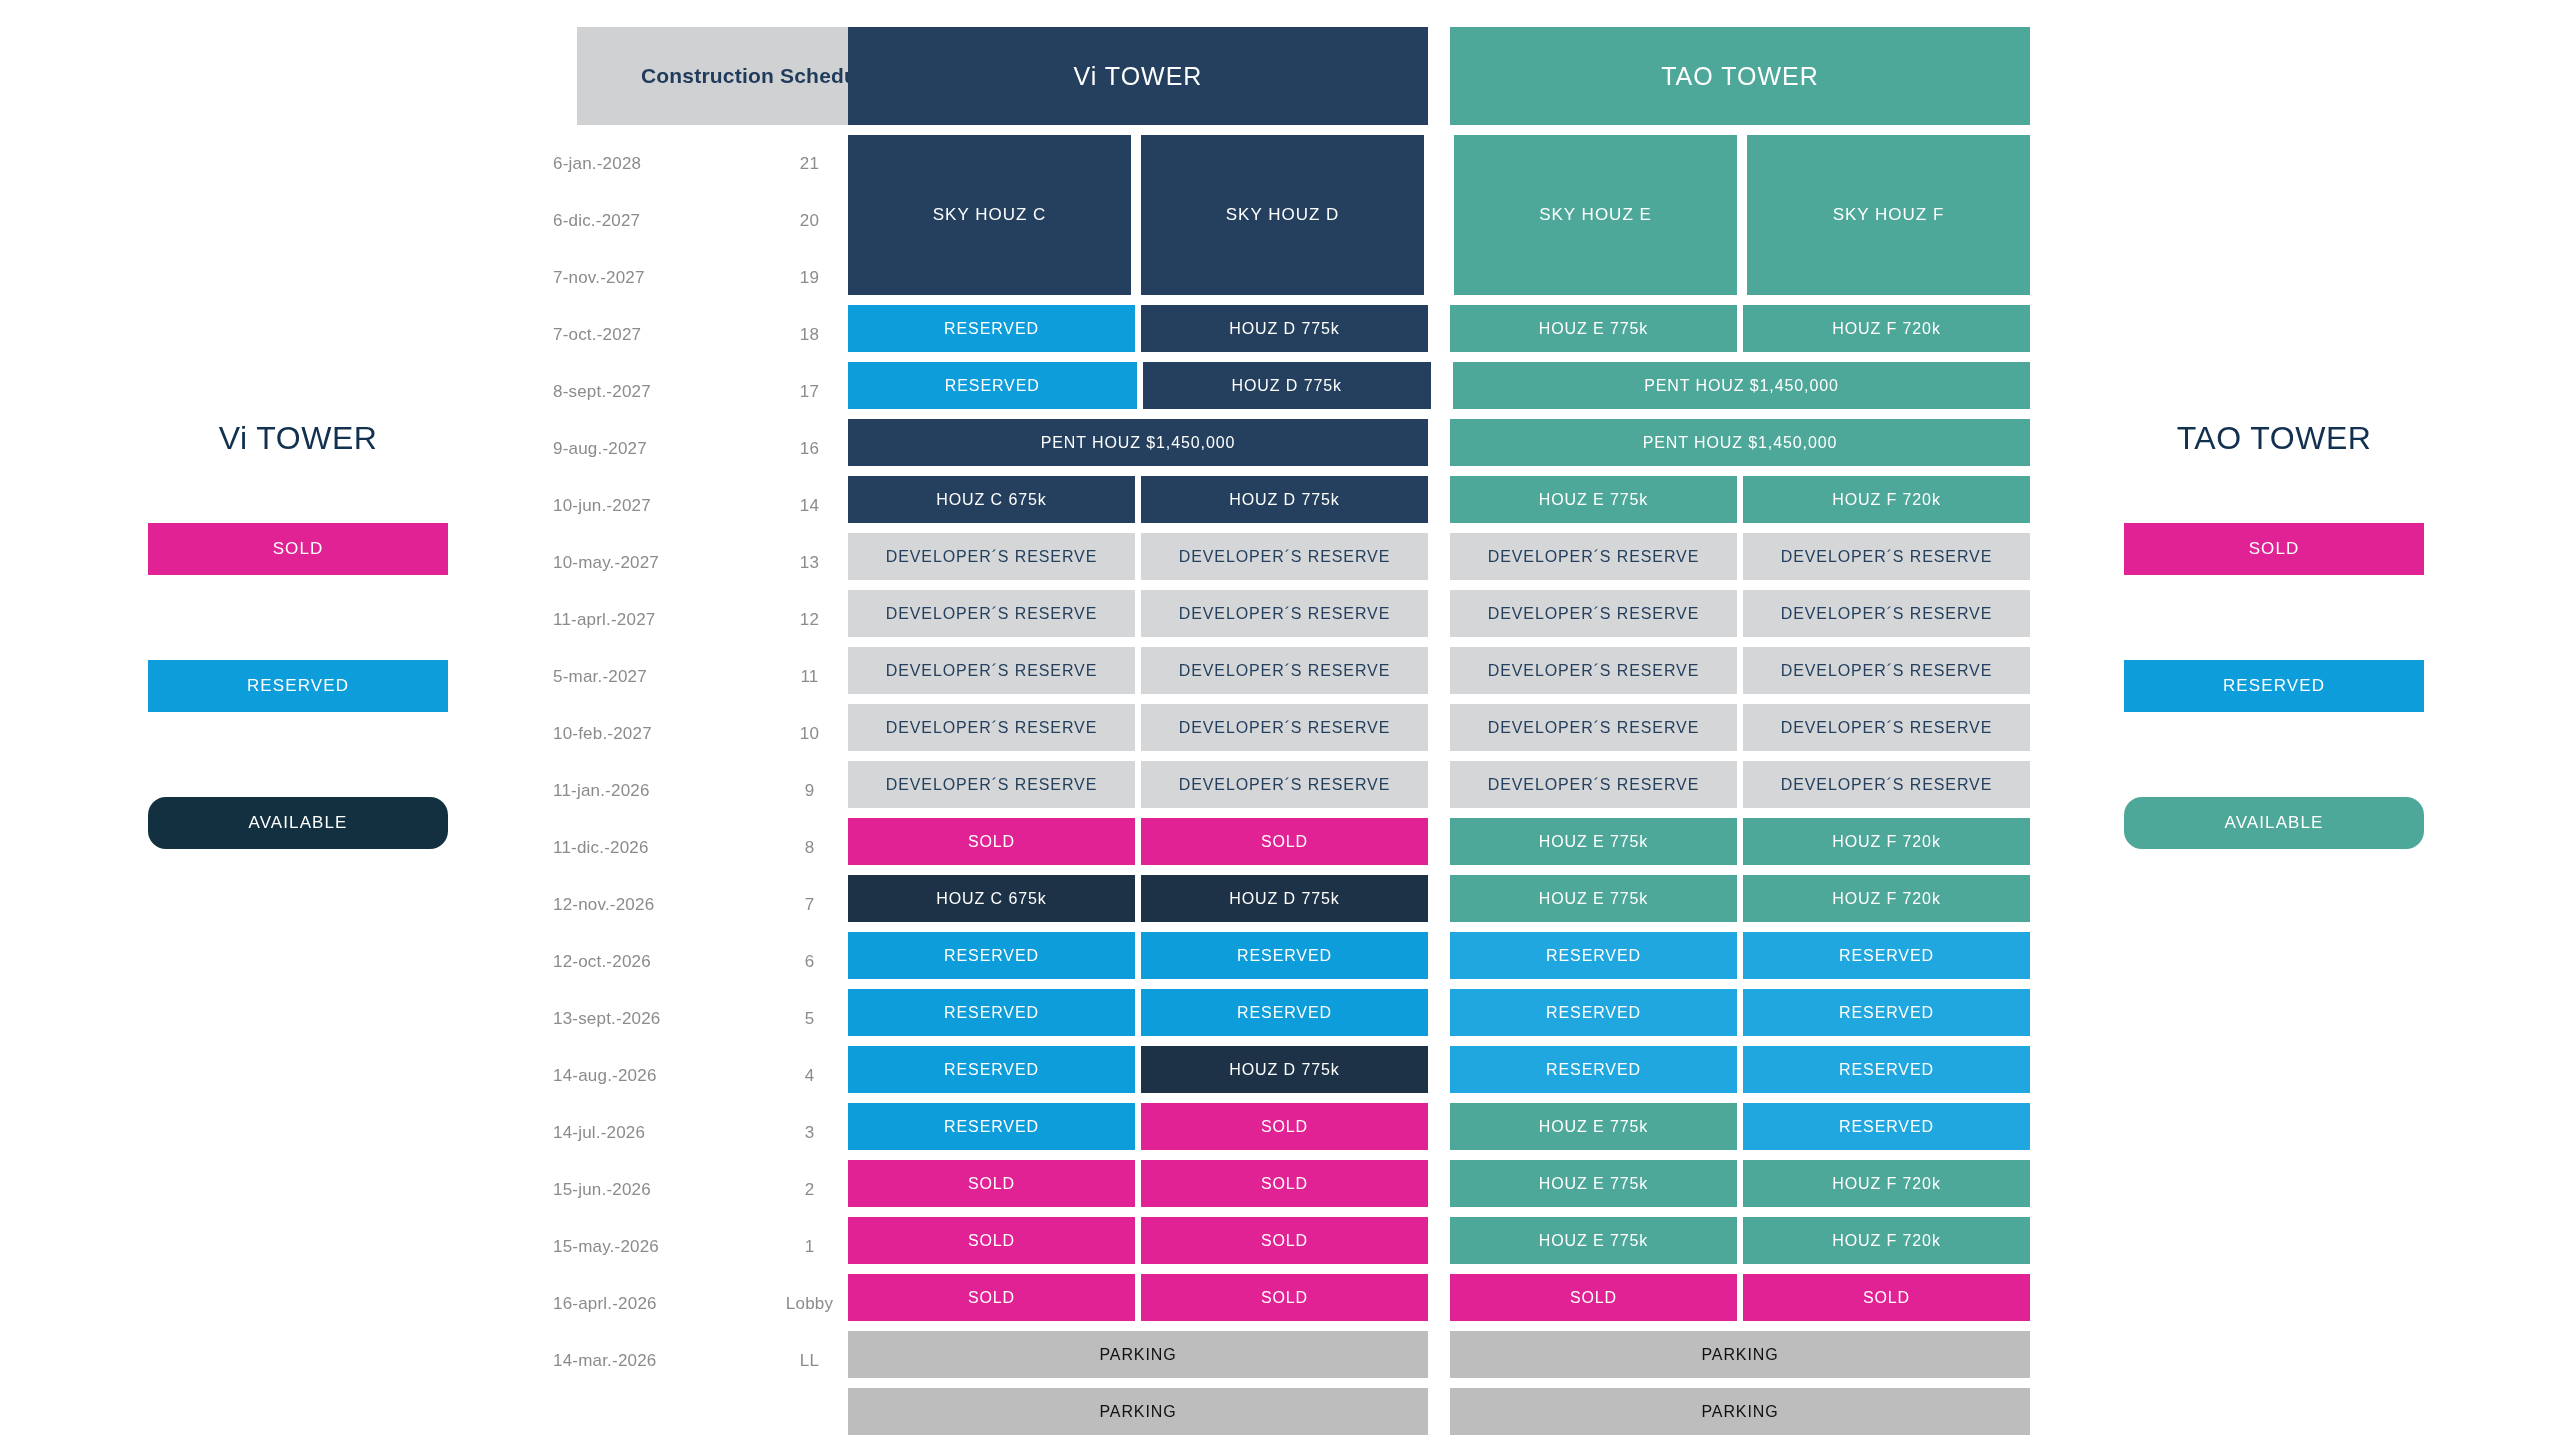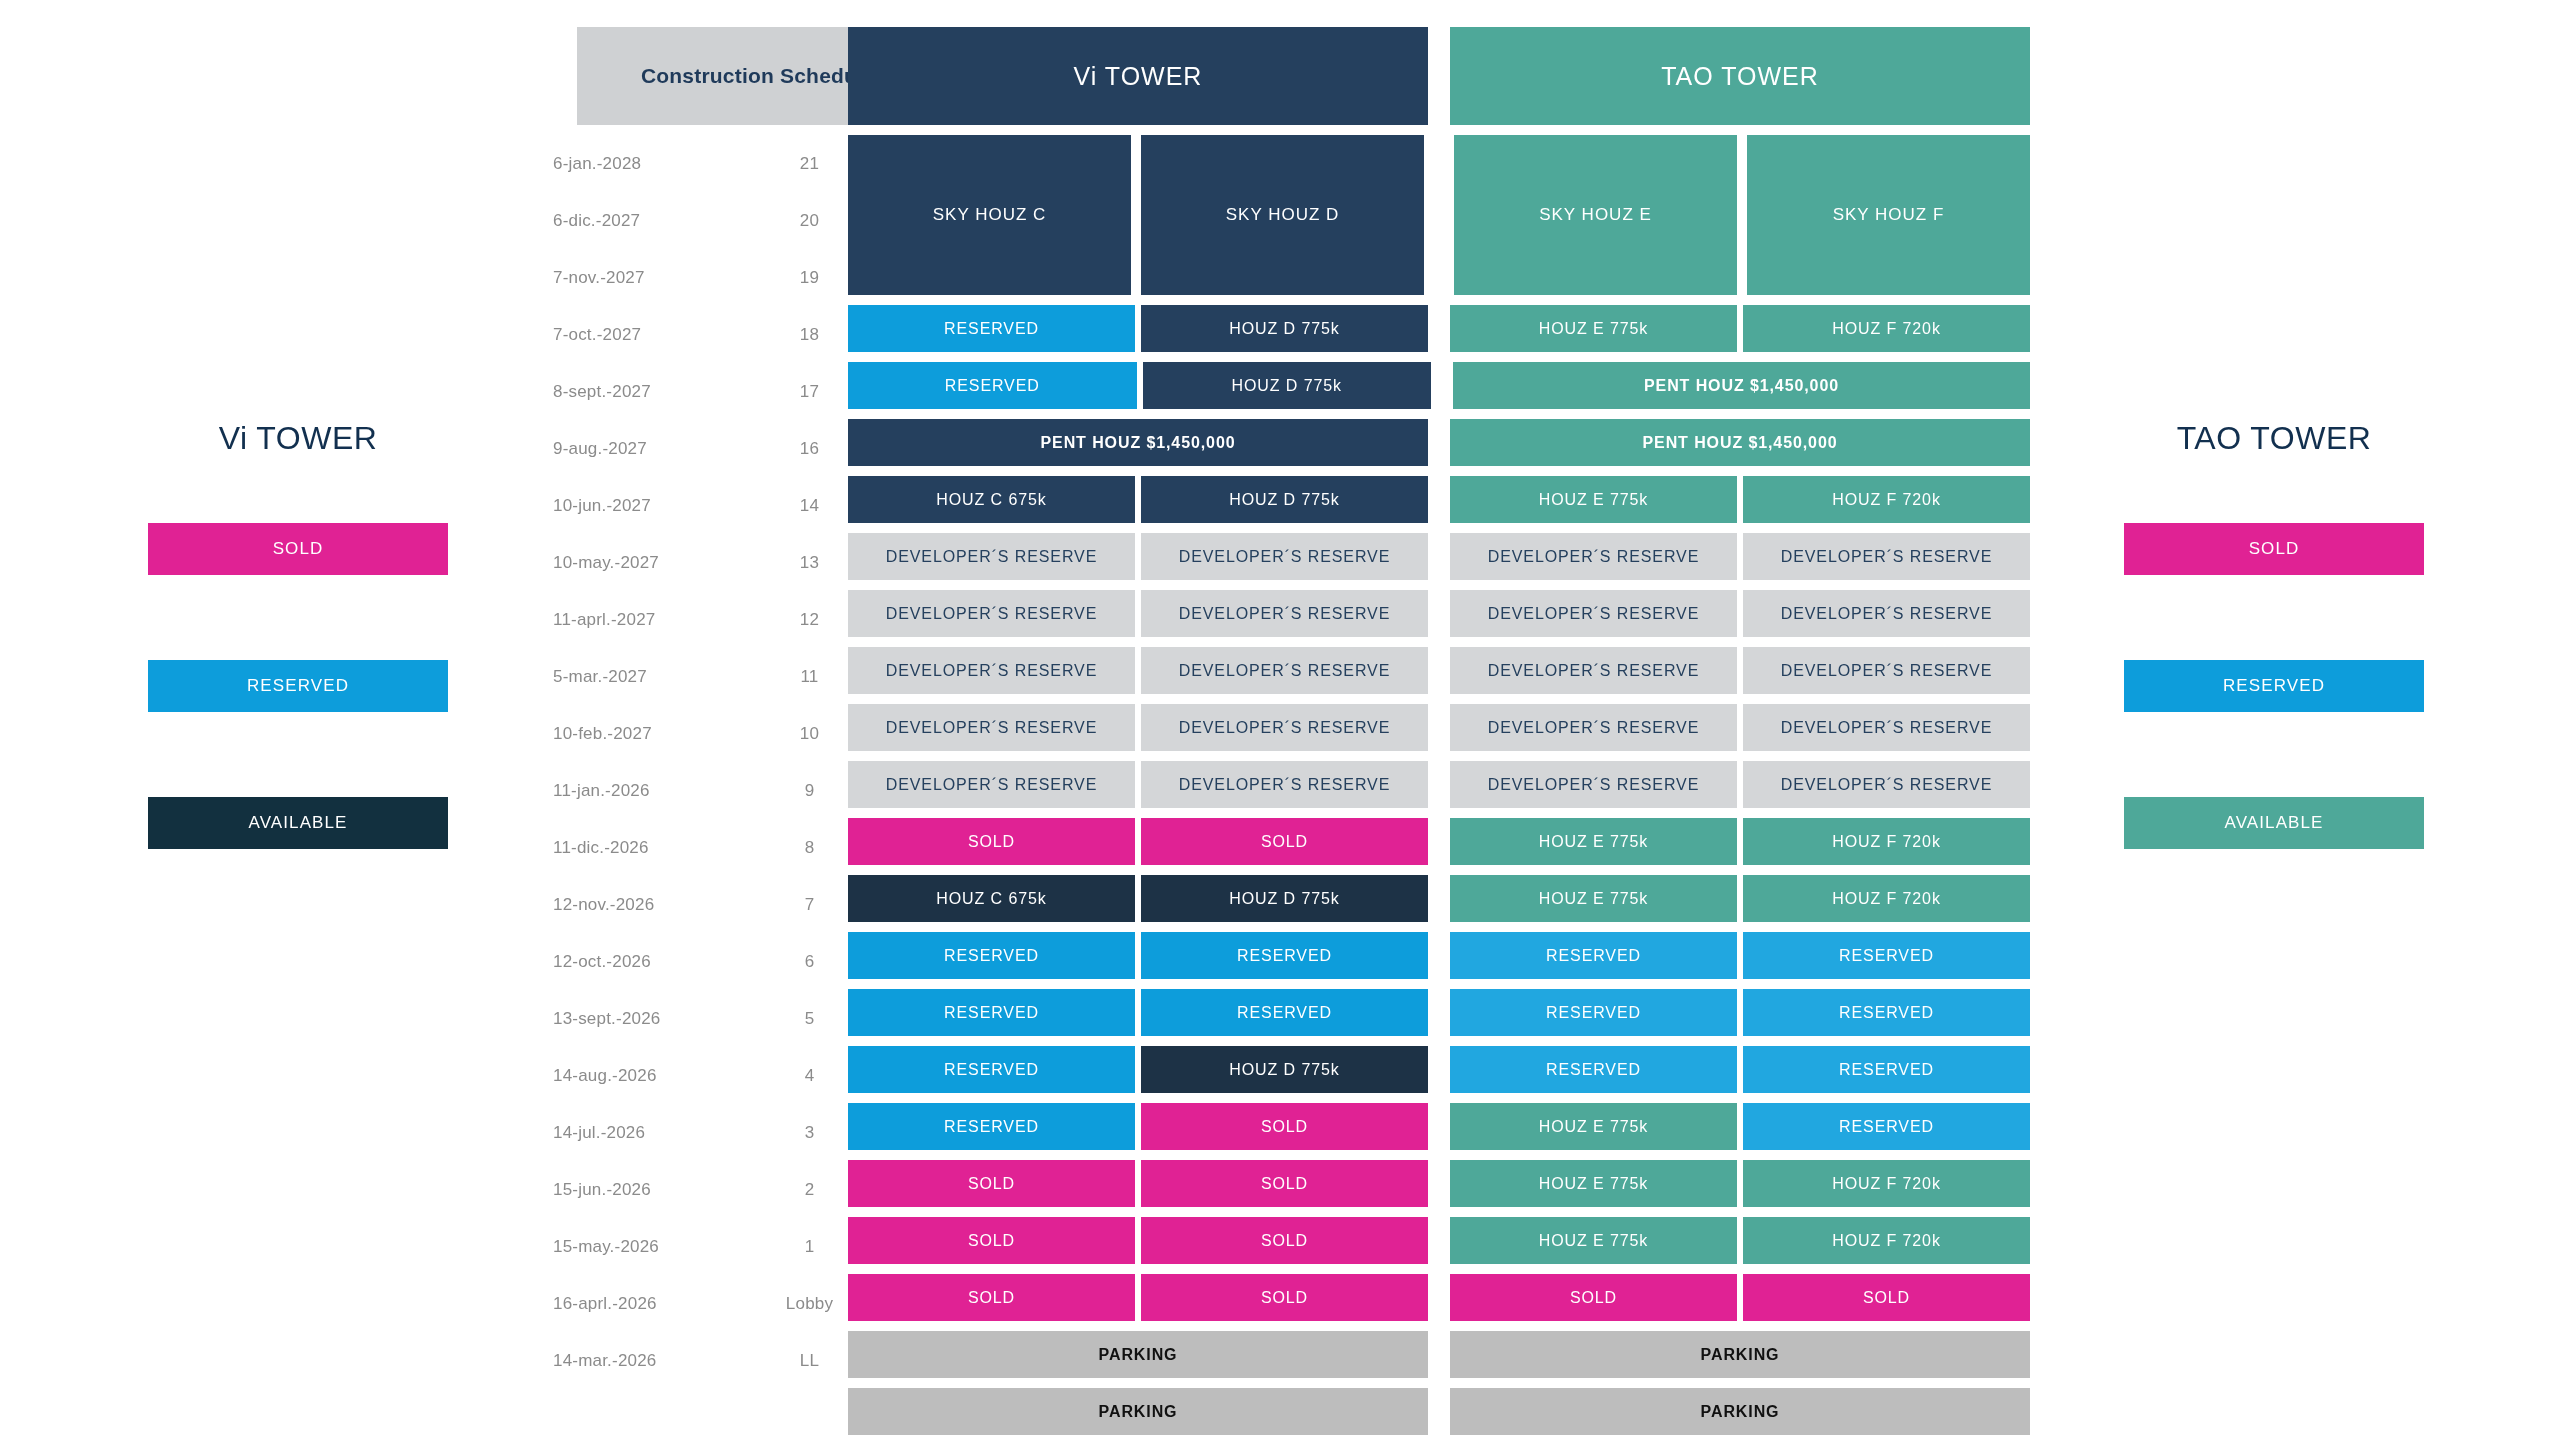--- a/index.html
+++ b/index.html
@@ -60,21 +60,21 @@
     letter-spacing: 0.5px;
     margin-bottom: 66px;
     white-space: nowrap;
   }
   .legend-swatch {
     height: 52px;
     margin-bottom: 85px;
     font-size: 17px;
     letter-spacing: 1.1px;
   }
-  .legend-swatch:last-child { margin-bottom: 8px; }
+  .legend-swatch:last-child { margin-bottom: 8px; border-radius: 18px; }
   .legend .c-available-vi  { background: #12303f; color:#ffffff; }
   .legend .c-available-tao { background: #4ea899; color:#ffffff; }
 
   
   #schedule-head {
     position: absolute;
     left: 553px;
     top: 27px;
     width: 298px;
     height: 98px;
@@ -141,21 +141,21 @@
     display: flex;
     gap: 6px;
     height: 47px;
     margin-bottom: 10px;
   }
   .grid-cell {
     flex: 1 1 0;
     font-size: 16px;
     letter-spacing: 0.9px;
   }
-  .grid-cell.span2 { flex: 2 2 0; font-weight: bold; }
+  .grid-cell.span2 { flex: 2 2 0; }
   .tower-gap { flex: 0 0 10px; }
 </style>
 </head>
 <body>
 
 <div id="board">
 
   <div class="legend left">
     <div class="legend-title">Vi TOWER</div>
     <div class="legend-swatch cell c-sold">

